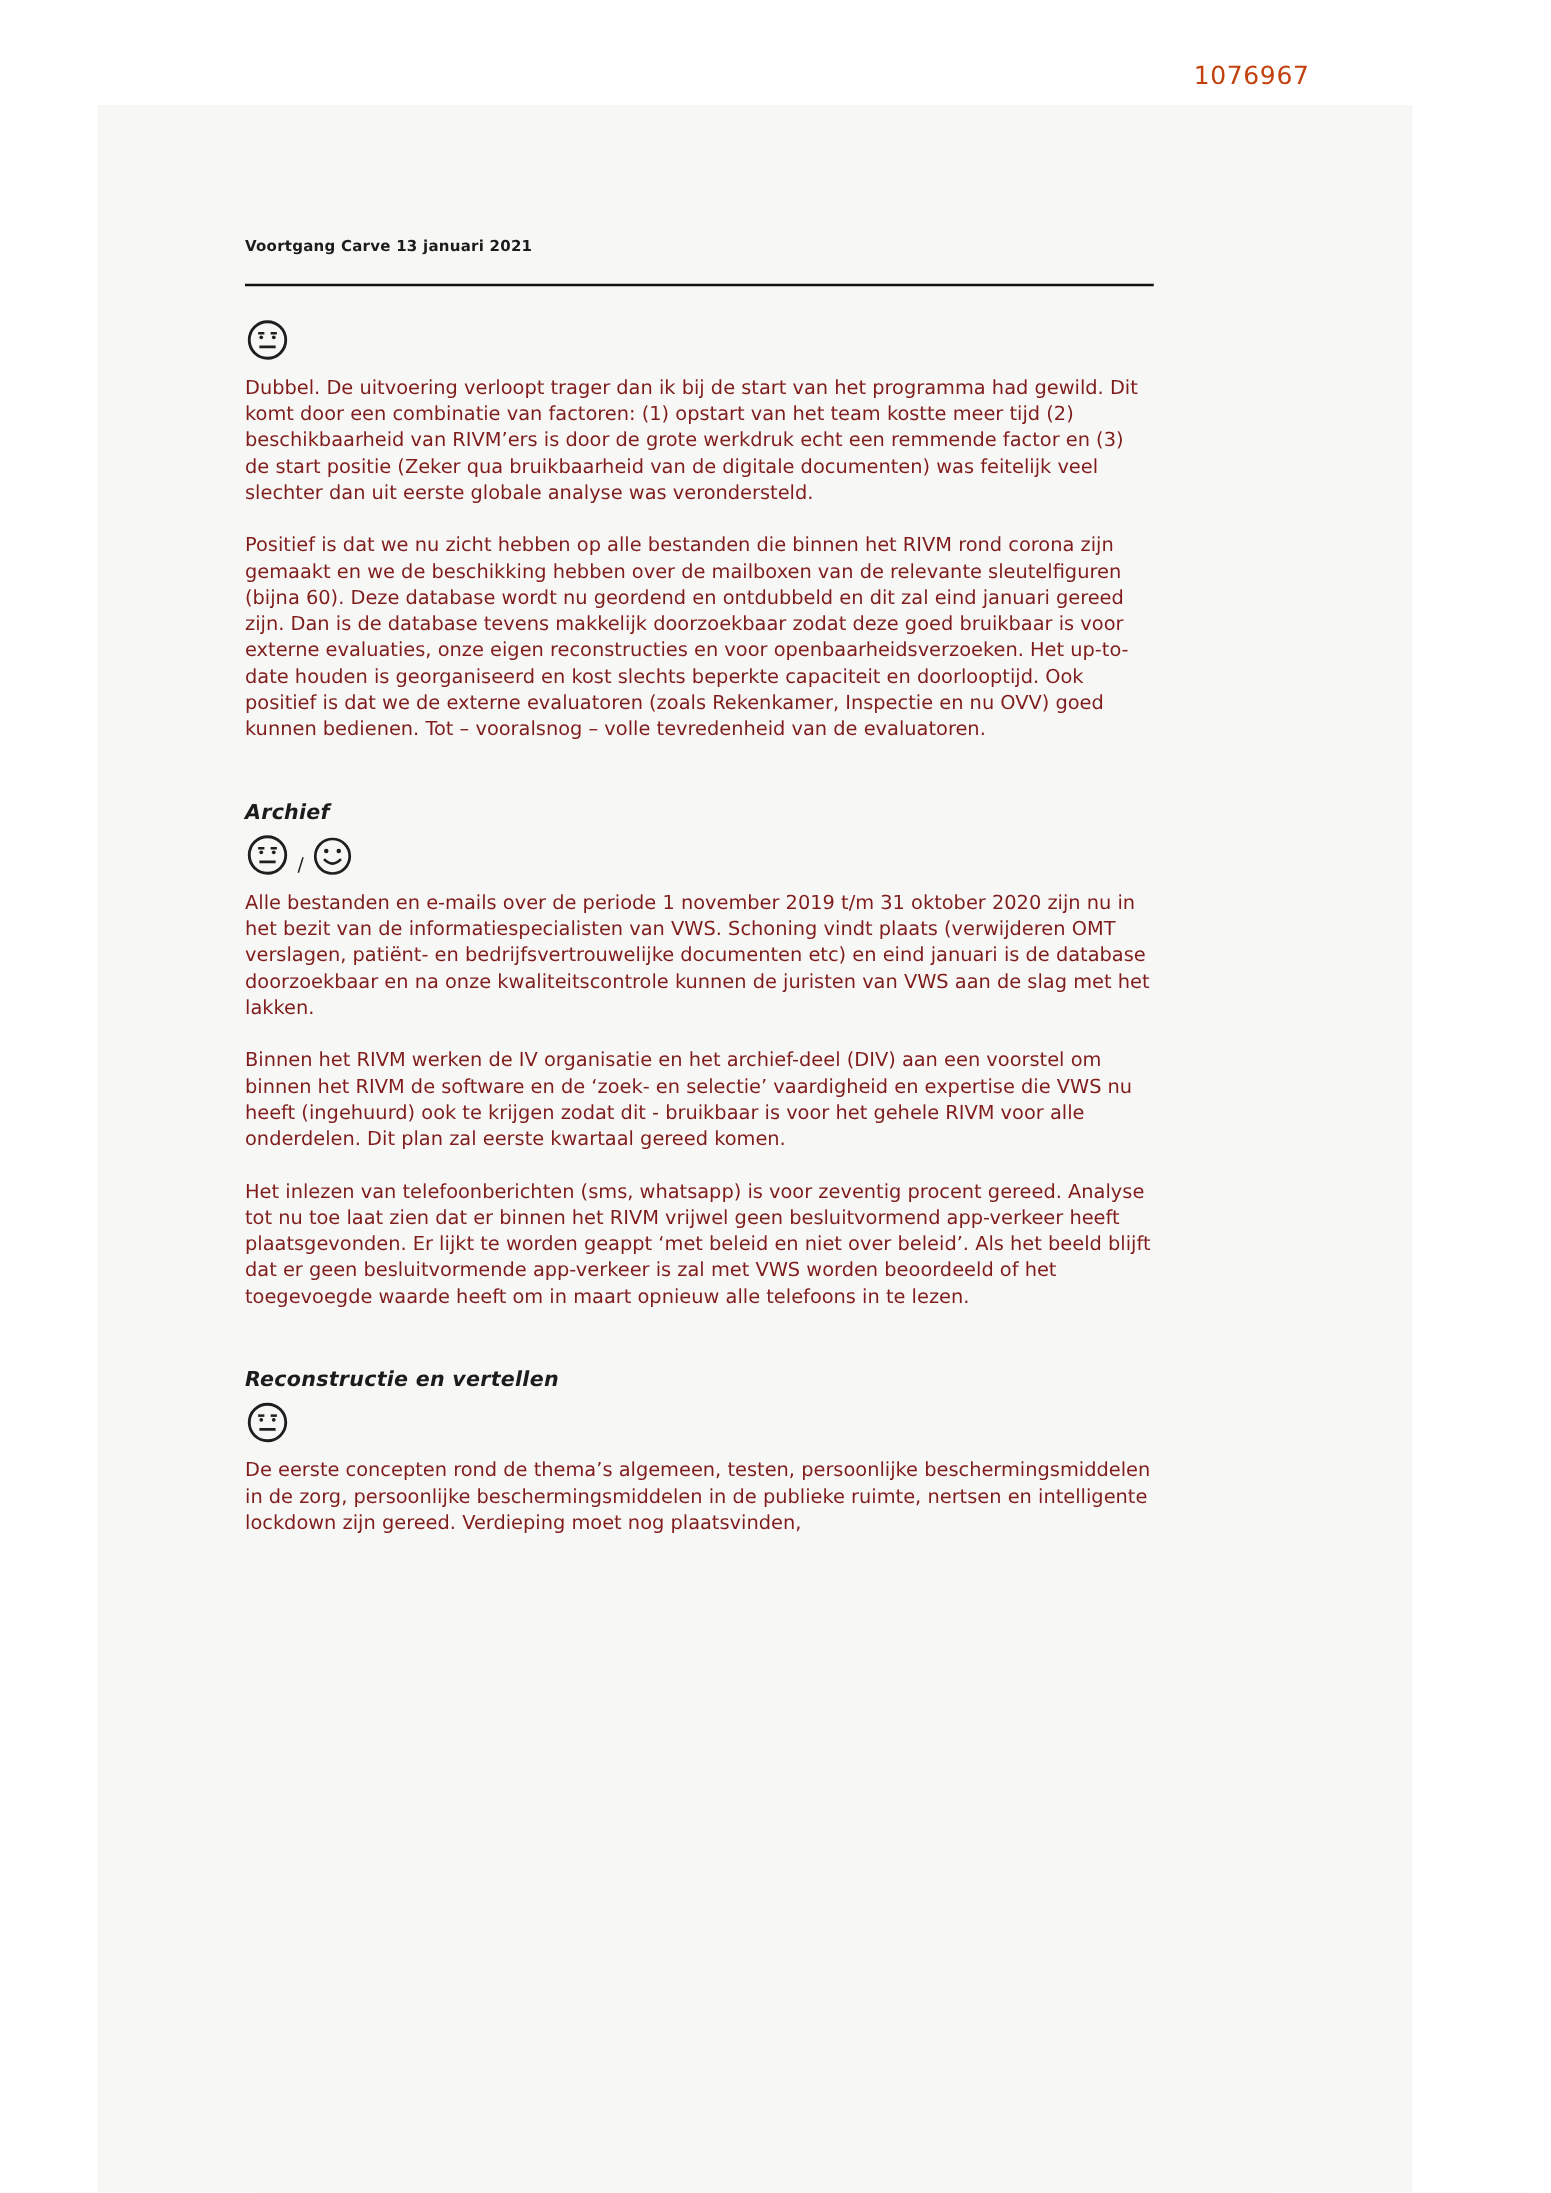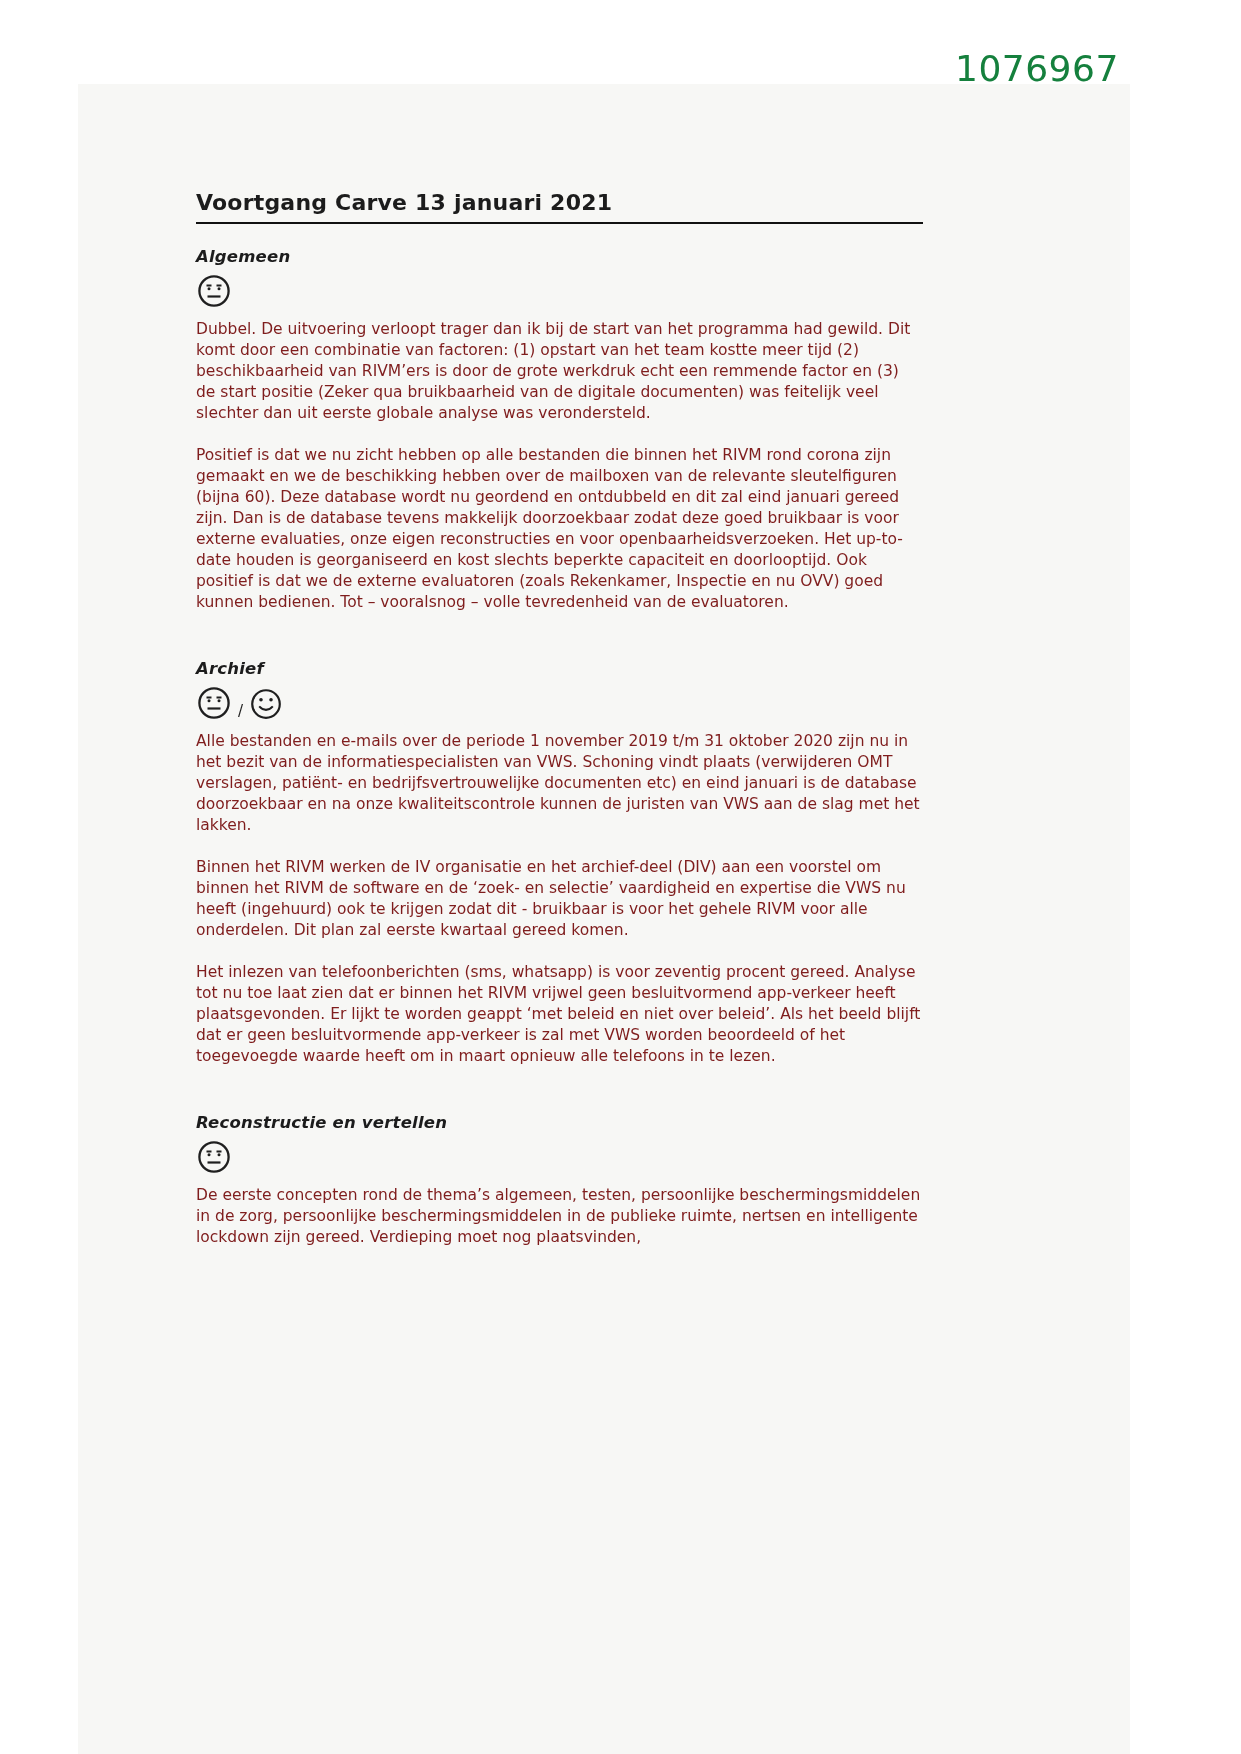--- a/index.html
+++ b/index.html
@@ -21,35 +21,35 @@
     left: 78px;
     top: 84px;
     width: 1052px;
     height: 1670px;
     background: #f7f7f5;
   }
   .doc-number {
     position: absolute;
     top: 48px;
     left: 955px;
-    font-size: 36px;
-    color: #15803d;
+    font-size: 20px;
+    color: #c2410c;
     letter-spacing: 0.5px;
   }
   .content {
     position: absolute;
     left: 196px;
     top: 190px;
     width: 727px;
   }
   .doc-title {
-    font-size: 22px;
+    font-size: 12px;
     font-weight: bold;
     margin: 0;
-    padding-bottom: 7px;
+    padding-bottom: 23px;
     border-bottom: 2.5px solid #111111;
     letter-spacing: 0.2px;
   }
   .sec { margin-top: 46px; }
   .sec.first { margin-top: 23px; }
   .sec-heading {
     font-size: 16.5px;
     font-weight: bold;
     font-style: italic;
     margin: 0 0 5px 0;
@@ -82,21 +82,20 @@
 
 <div class="page">
   <div class="scan-shade"></div>
 
   <div class="doc-number">1076967</div>
 
   <main class="content">
     <h1 class="doc-title">Voortgang Carve 13 januari 2021</h1>
 
     <section class="sec first">
-      <h2 class="sec-heading">Algemeen</h2>
       <div class="mood-row">
         <svg class="face" width="36" height="36" viewBox="0 0 36 36">
           <circle cx="18" cy="18" r="14.6" fill="none" stroke="#1f1f1f" stroke-width="2.3"></circle>
           <path d="M10.5 12.5 h5" stroke="#1f1f1f" stroke-width="2" fill="none"></path>
           <path d="M20.5 12.5 h5" stroke="#1f1f1f" stroke-width="2" fill="none"></path>
           <circle cx="13" cy="15.8" r="1.5" fill="#1f1f1f"></circle>
           <circle cx="23" cy="15.8" r="1.5" fill="#1f1f1f"></circle>
           <path d="M11.5 23.5 h13" stroke="#1f1f1f" stroke-width="2.2" fill="none"></path>
         </svg>
       </div>

